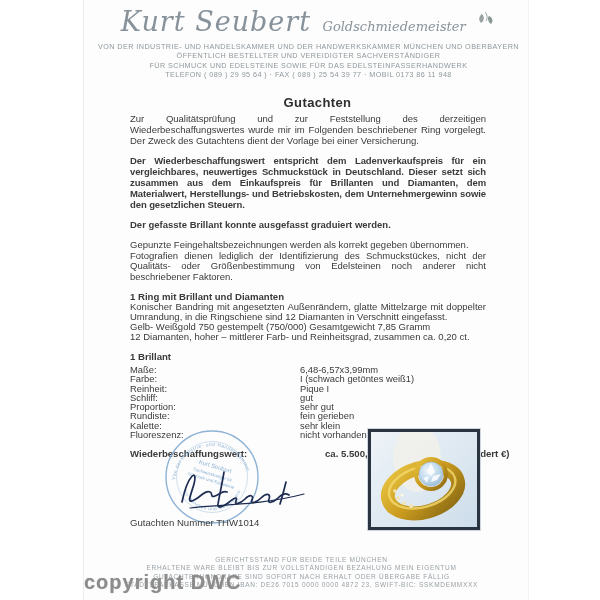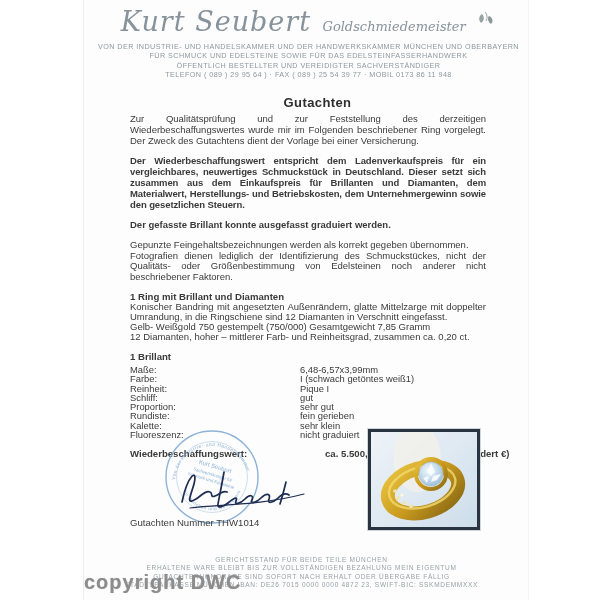--- a/index.html
+++ b/index.html
@@ -57,22 +57,22 @@
       <span class="scr-title">Goldschmiedemeister</span>
       <span class="leaf">
         <svg width="20" height="18" viewBox="0 0 20 18">
           <path d="M6 4 C 3 6, 2 10, 5 13 C 8 11, 9 7, 6 4 Z" fill="#97a3a2"></path>
           <path d="M13 6 C 16 7, 18 11, 15 14 C 12 12, 11 8, 13 6 Z" fill="#8a9896"></path>
           <path d="M9 2 C 11 4, 12 8, 10 11" stroke="#97a3a2" stroke-width="1" fill="none"></path>
         </svg>
       </span>
     </div>
     <div class="hline first">VON DER INDUSTRIE- UND HANDELSKAMMER UND DER HANDWERKSKAMMER MÜNCHEN UND OBERBAYERN</div>
+    <div class="hline">ÖFFENTLICH BESTELLTER UND VEREIDIGTER SACHVERSTÄNDIGER</div>
     <div class="hline">FÜR SCHMUCK UND EDELSTEINE SOWIE FÜR DAS EDELSTEINFASSERHANDWERK</div>
-    <div class="hline">ÖFFENTLICH BESTELLTER UND VEREIDIGTER SACHVERSTÄNDIGER</div>
     <div class="hline">TELEFON ( 089 ) 29 95 64 )  ·  FAX ( 089 ) 25 54 39 77  ·  MOBIL 0173 86 11 948</div>
   </div>
 
   <div class="doc-title">Gutachten</div>
 
   <div class="body-block">
     <p class="p1">Zur Qualitätsprüfung und zur Feststellung des derzeitigen Wiederbeschaffungswertes wurde mir im Folgenden beschriebener Ring vorgelegt. Der Zweck des Gutachtens dient der Vorlage bei einer Versicherung.</p>
     <p class="p2">Der Wiederbeschaffungswert entspricht dem Ladenverkaufspreis für ein vergleichbares, neuwertiges Schmuckstück in Deutschland. Dieser setzt sich zusammen aus dem Einkaufspreis für Brillanten und Diamanten, dem Materialwert, Herstellungs- und Betriebskosten, dem Unternehmergewinn sowie den gesetzlichen Steuern.</p>
     <p class="p3">Der gefasste Brillant konnte ausgefasst graduiert werden.</p>
     <p class="p4a">Gepunzte Feingehaltsbezeichnungen werden als korrekt gegeben übernommen.</p>
@@ -85,21 +85,21 @@
 
     <div class="sec-h">1 Brillant</div>
     <div class="tbl">
       <div class="trow"><span class="lab">Maße:</span><span class="val">6,48-6,57x3,99mm</span></div>
       <div class="trow"><span class="lab">Farbe:</span><span class="val">I (schwach getöntes weiß1)</span></div>
       <div class="trow"><span class="lab">Reinheit:</span><span class="val">Pique I</span></div>
       <div class="trow"><span class="lab">Schliff:</span><span class="val">gut</span></div>
       <div class="trow"><span class="lab">Proportion:</span><span class="val">sehr gut</span></div>
       <div class="trow"><span class="lab">Rundiste:</span><span class="val">fein gerieben</span></div>
       <div class="trow"><span class="lab">Kalette:</span><span class="val">sehr klein</span></div>
-      <div class="trow"><span class="lab">Fluoreszenz:</span><span class="val">nicht graduiert</span></div>
+      <div class="trow"><span class="lab">Fluoreszenz:</span><span class="val">nicht vorhanden</span></div>
     </div>
 
     <div class="val-row">
       <span>Wiederbeschaffungswert:</span>
       <span class="vv">ca. 5.500,00€ (fünftausendfünfhundert €)</span>
     </div>
   </div>
 
   <svg class="stamp" viewBox="0 0 100 100">
     <g fill="none" stroke="#7ea8d0">

